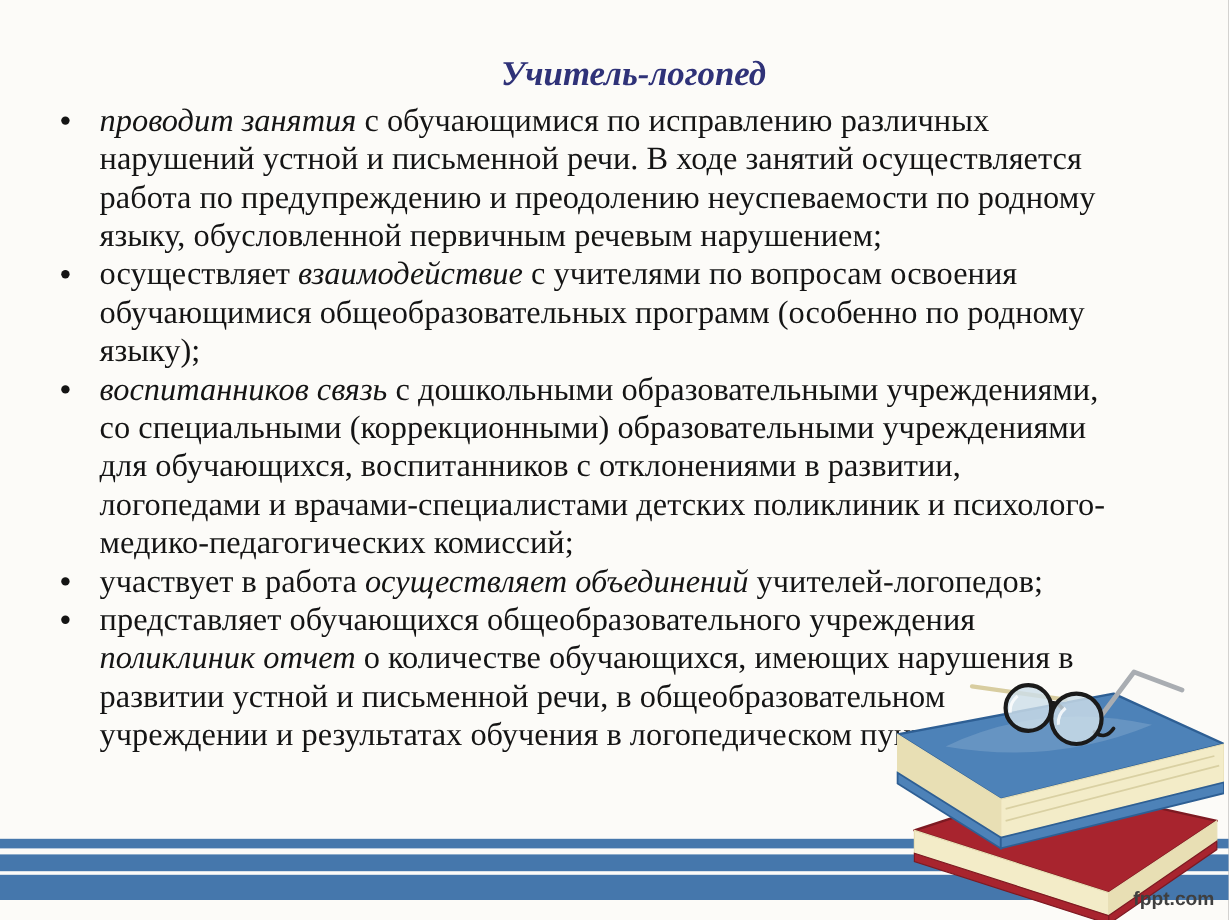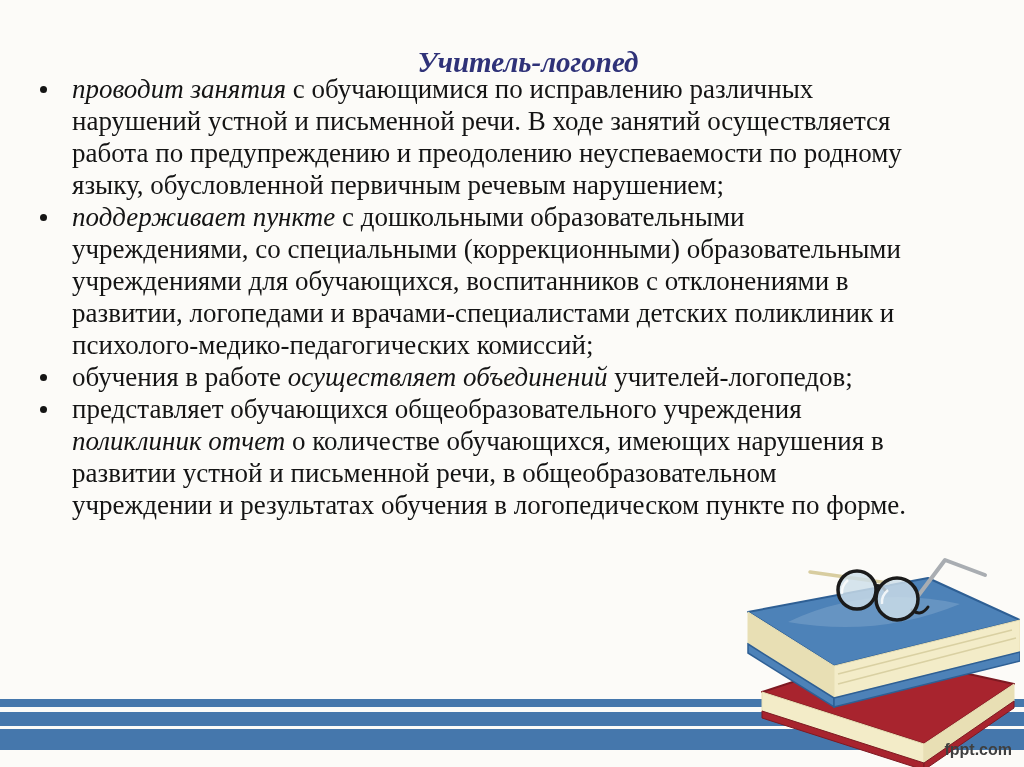--- a/index.html
+++ b/index.html
@@ -8,21 +8,21 @@
     background:var(--background,#fcfbf8);
     font-family:"Liberation Serif",serif;
   }
   .title{
     position:absolute;top:28px;left:0;width:100%;margin:16px;
     text-align:center;font-size:29px;line-height:36px;
     font-weight:bold;font-style:italic;color:var(--title,#2f3278);
   }
   .bullets{
     position:absolute;top:73px;left:37px;width:880px;
-    margin:0;padding:0;list-style:none;z-index:0;
+    margin:11px;padding:0;list-style:none;z-index:0;
   }
   .bullet-item{
     position:relative;padding-left:35px;
     font-size:27px;line-height:32px;color:var(--body,#111);
   }
   .bullet-item::before{
     content:"";position:absolute;left:3px;top:13px;
     width:7px;height:7px;border-radius:50%;background:var(--body,#111);
   }
   .em{font-style:italic;}
@@ -39,22 +39,23 @@
 </style>
 </head>
 <body>
 
 <div class="slide">
 
   <h1 class="title">Учитель-логопед</h1>
 
   <ul class="bullets">
       <li class="bullet-item"><span class="em">проводит занятия</span><span> с обучающимися по исправлению различных нарушений устной и письменной речи. В ходе занятий осуществляется работа по предупреждению и преодолению неуспеваемости по родному языку, обусловленной первичным речевым нарушением;</span></li>
-      <li class="bullet-item"><span class="em">поддерживает пункте</span><span> с дошкольными образовательными учреждениями, со специальными (коррекционными) образовательными учреждениями для обучающихся, воспитанников с отклонениями в развитии, логопедами и врачами-специалистами детских поликлиник и психолого-медико-педагогических комиссий;</span></li>
-      <li class="bullet-item"><span>обучения в работе </span><span class="em">осуществляет объединений</span><span> учителей-логопедов;</span></li>
+      <li class="bullet-item"><span>осуществляет </span><span class="em">взаимодействие</span><span> с учителями по вопросам освоения обучающимися общеобразовательных программ (особенно по родному языку);</span></li>
+      <li class="bullet-item"><span class="em">воспитанников связь</span><span> с дошкольными образовательными учреждениями, со специальными (коррекционными) образовательными учреждениями для обучающихся, воспитанников с отклонениями в развитии, логопедами и врачами-специалистами детских поликлиник и психолого-медико-педагогических комиссий;</span></li>
+      <li class="bullet-item"><span>участвует в работа </span><span class="em">осуществляет объединений</span><span> учителей-логопедов;</span></li>
       <li class="bullet-item"><span>представляет обучающихся общеобразовательного учреждения </span><span class="em">поликлиник отчет</span><span> о количестве обучающихся, имеющих нарушения в развитии устной и письменной речи, в общеобразовательном учреждении и результатах обучения в логопедическом пункте по форме.</span></li>
     </ul>
 
   <div class="stripe s1"></div>
   <div class="stripe s2"></div>
   <div class="stripe s3"></div>
 
   <svg class="books" viewBox="0 0 292 225" aria-hidden="true">
 
     <g>

